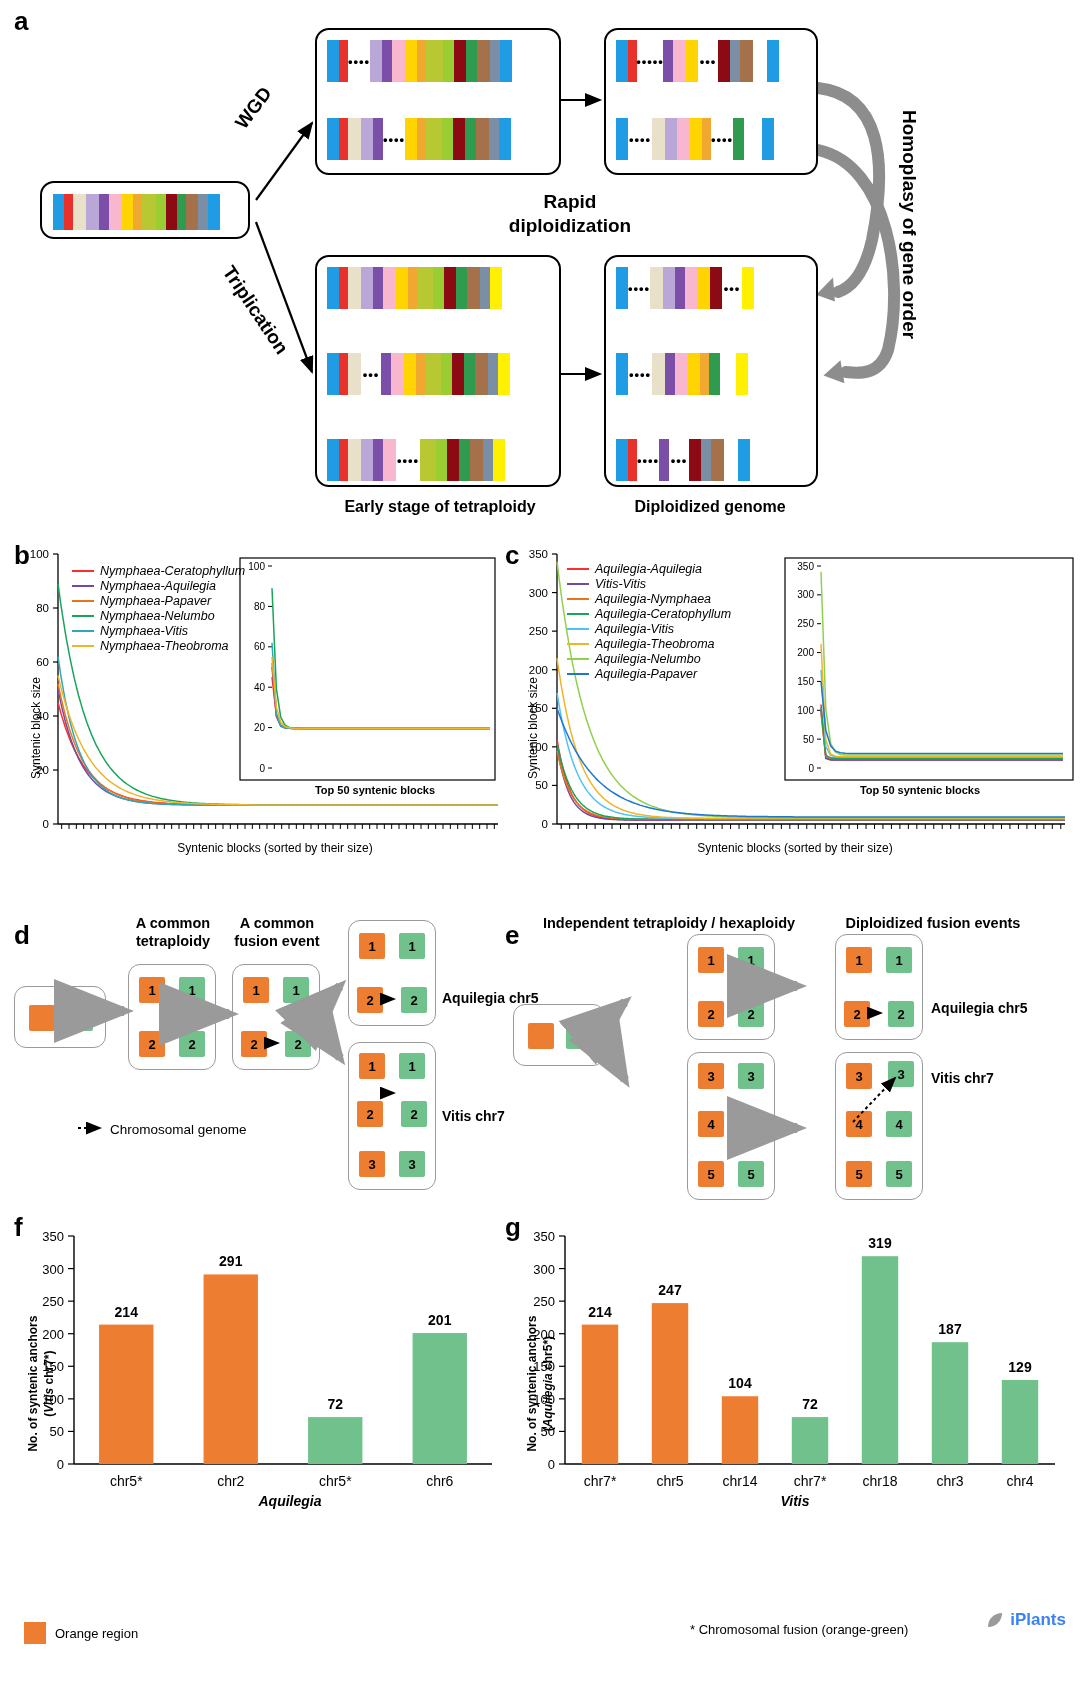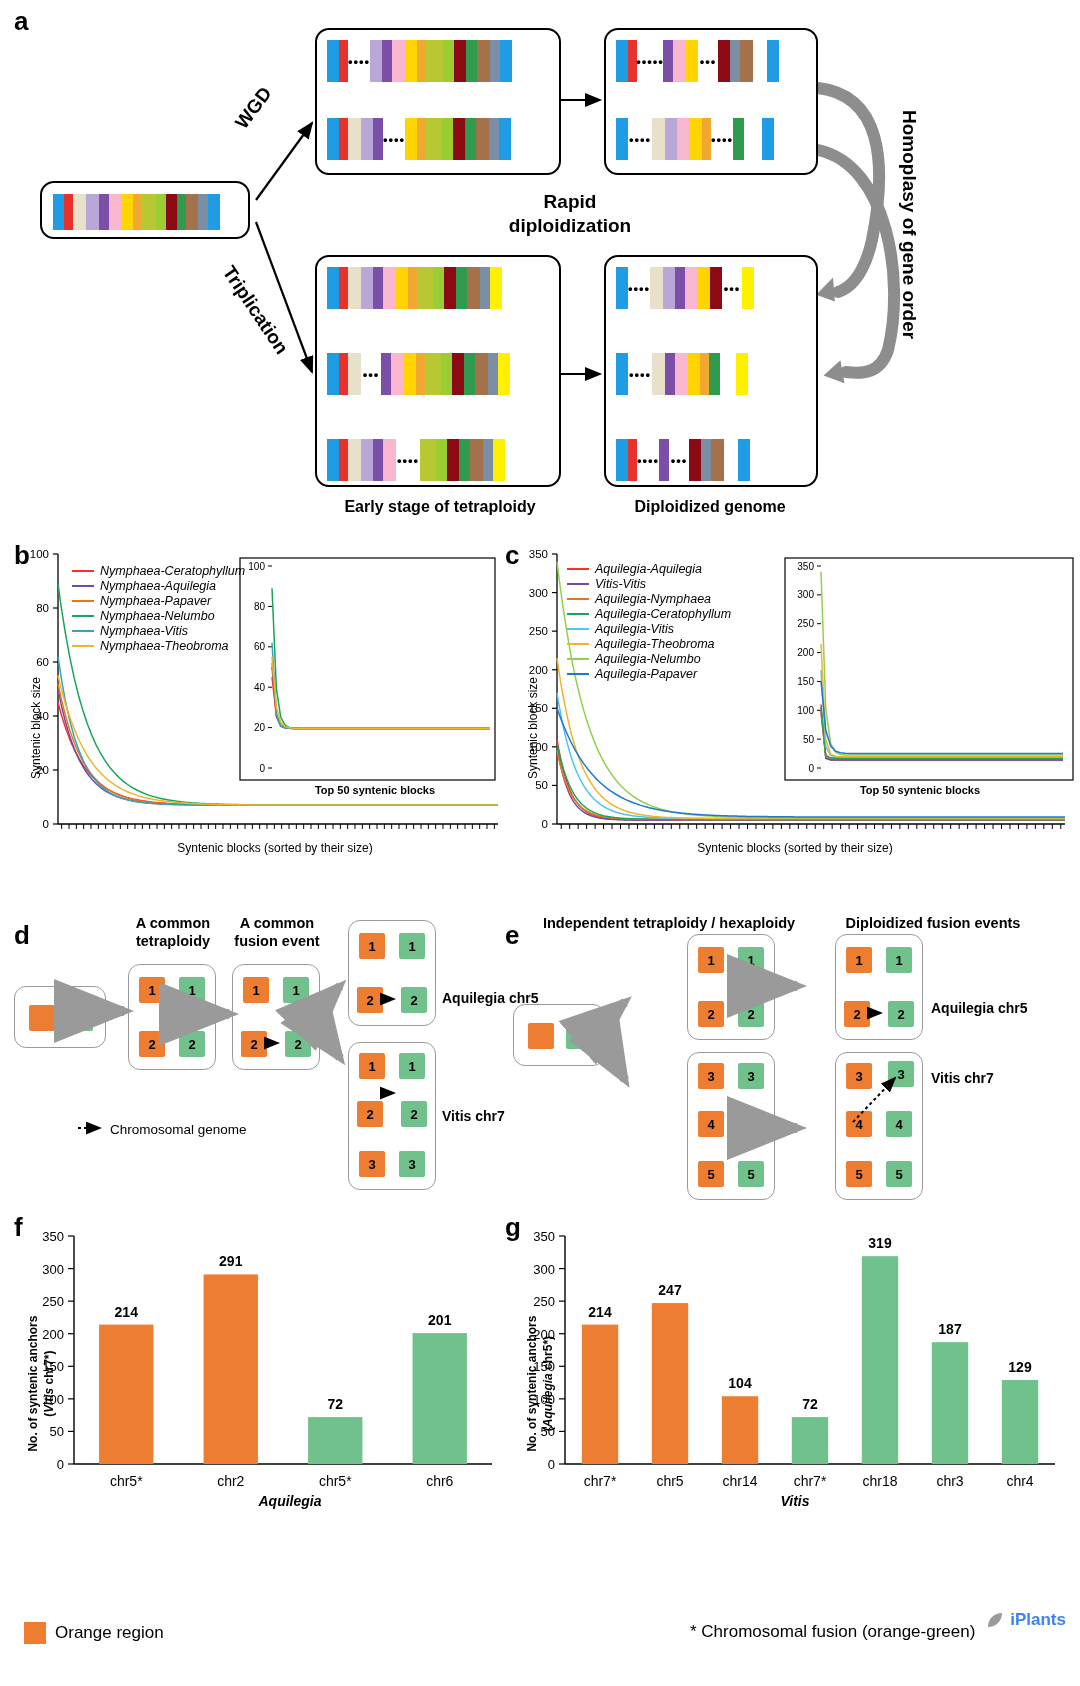--- a/index.html
+++ b/index.html
@@ -106,21 +106,21 @@
   .chip.green { background: #70c18c; }
   .de-head {
     position: absolute; font-size: 14.5px; font-weight: bold; text-align: center;
     line-height: 1.25; color: #000;
   }
   .de-side-lbl { position: absolute; font-size: 14px; font-weight: bold; color: #000; white-space: nowrap;}
   .fusion-note { position: absolute; font-size: 13.5px; color: #000; white-space: nowrap;}
   .axis-title { position: absolute; font-size: 14px; font-weight: bold; text-align: center; color: #000;}
   
   #footer { position: absolute; left: 0; top: 1616px; width: 1080px; height: 70px; }
-  .foot-item { position: absolute; display: flex; align-items: center; font-size: 17px; color: #000; }
+  .foot-item { position: absolute; display: flex; align-items: center; font-size: 13px; color: #000; }
   .foot-sw { width: 22px; height: 22px; margin-right: 9px; }
   .watermark {
     position: absolute; right: 14px; top: 1610px;
     display: flex; align-items: center; gap: 5px;
     font-size: 17px; color: #3b82f6; font-weight: bold;
   }
 </style>
 </head>
 <body>
 

